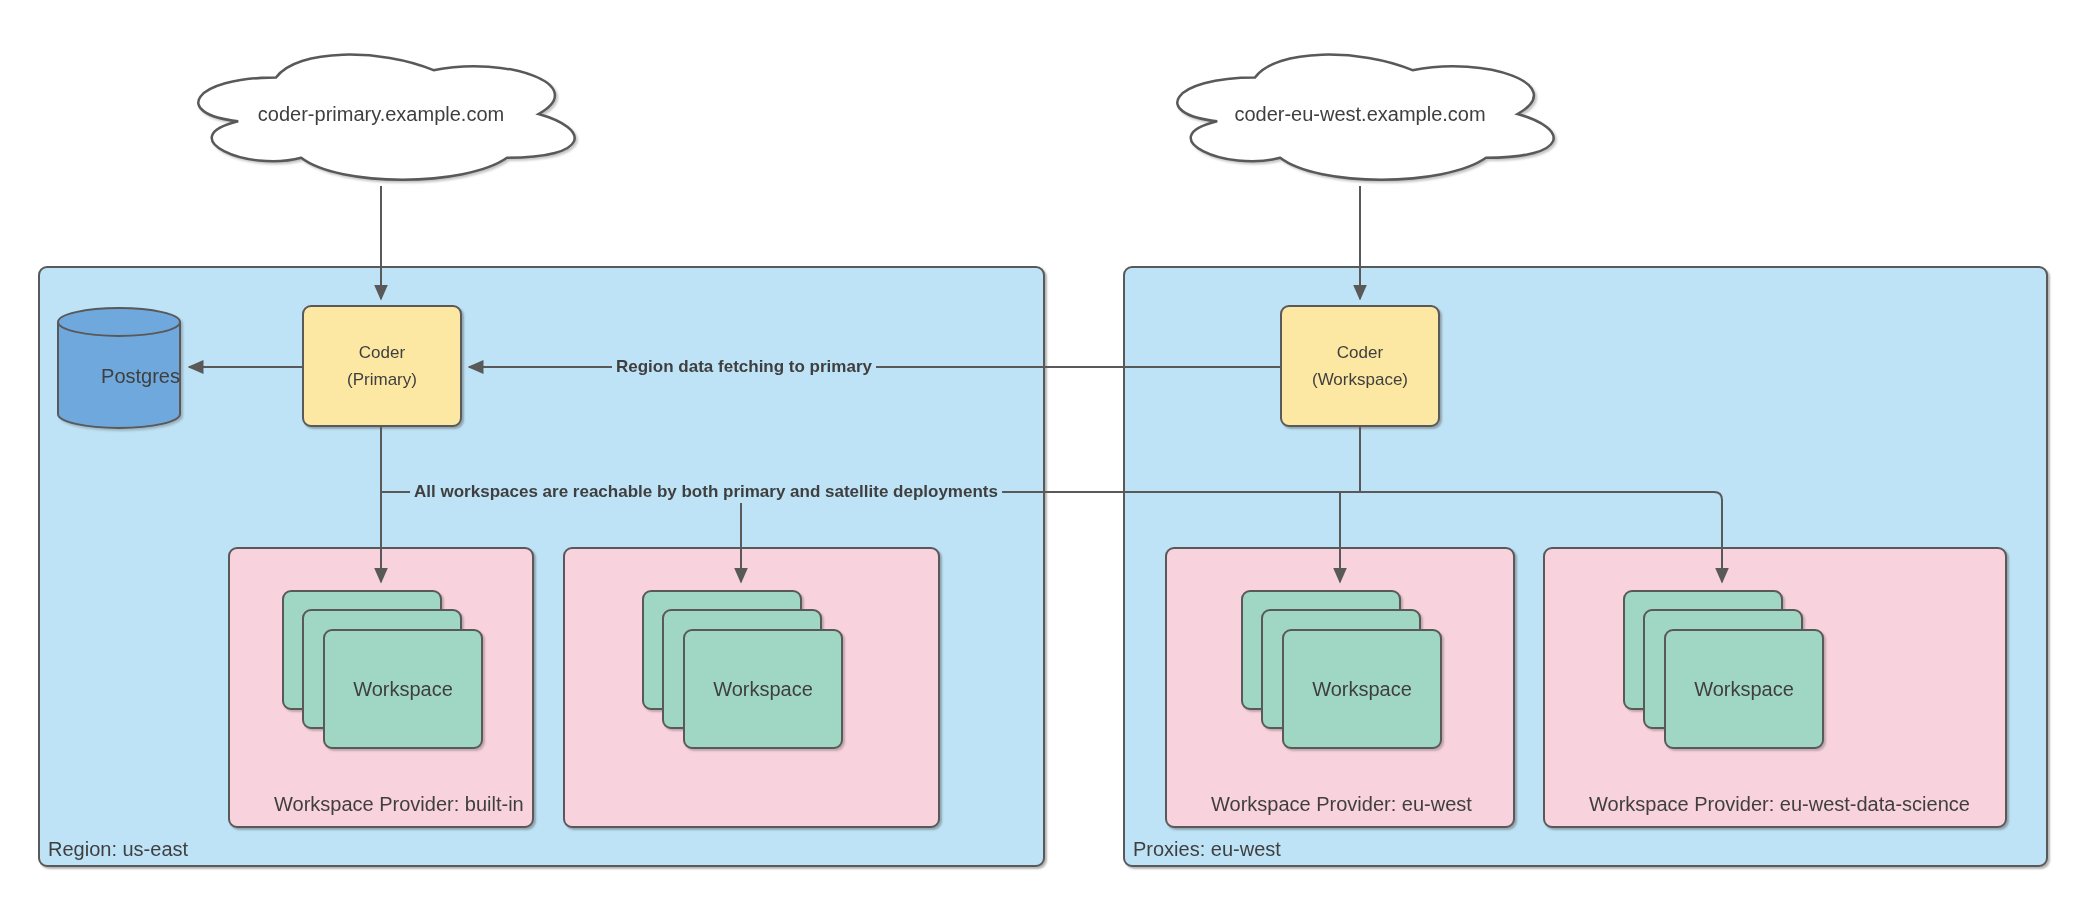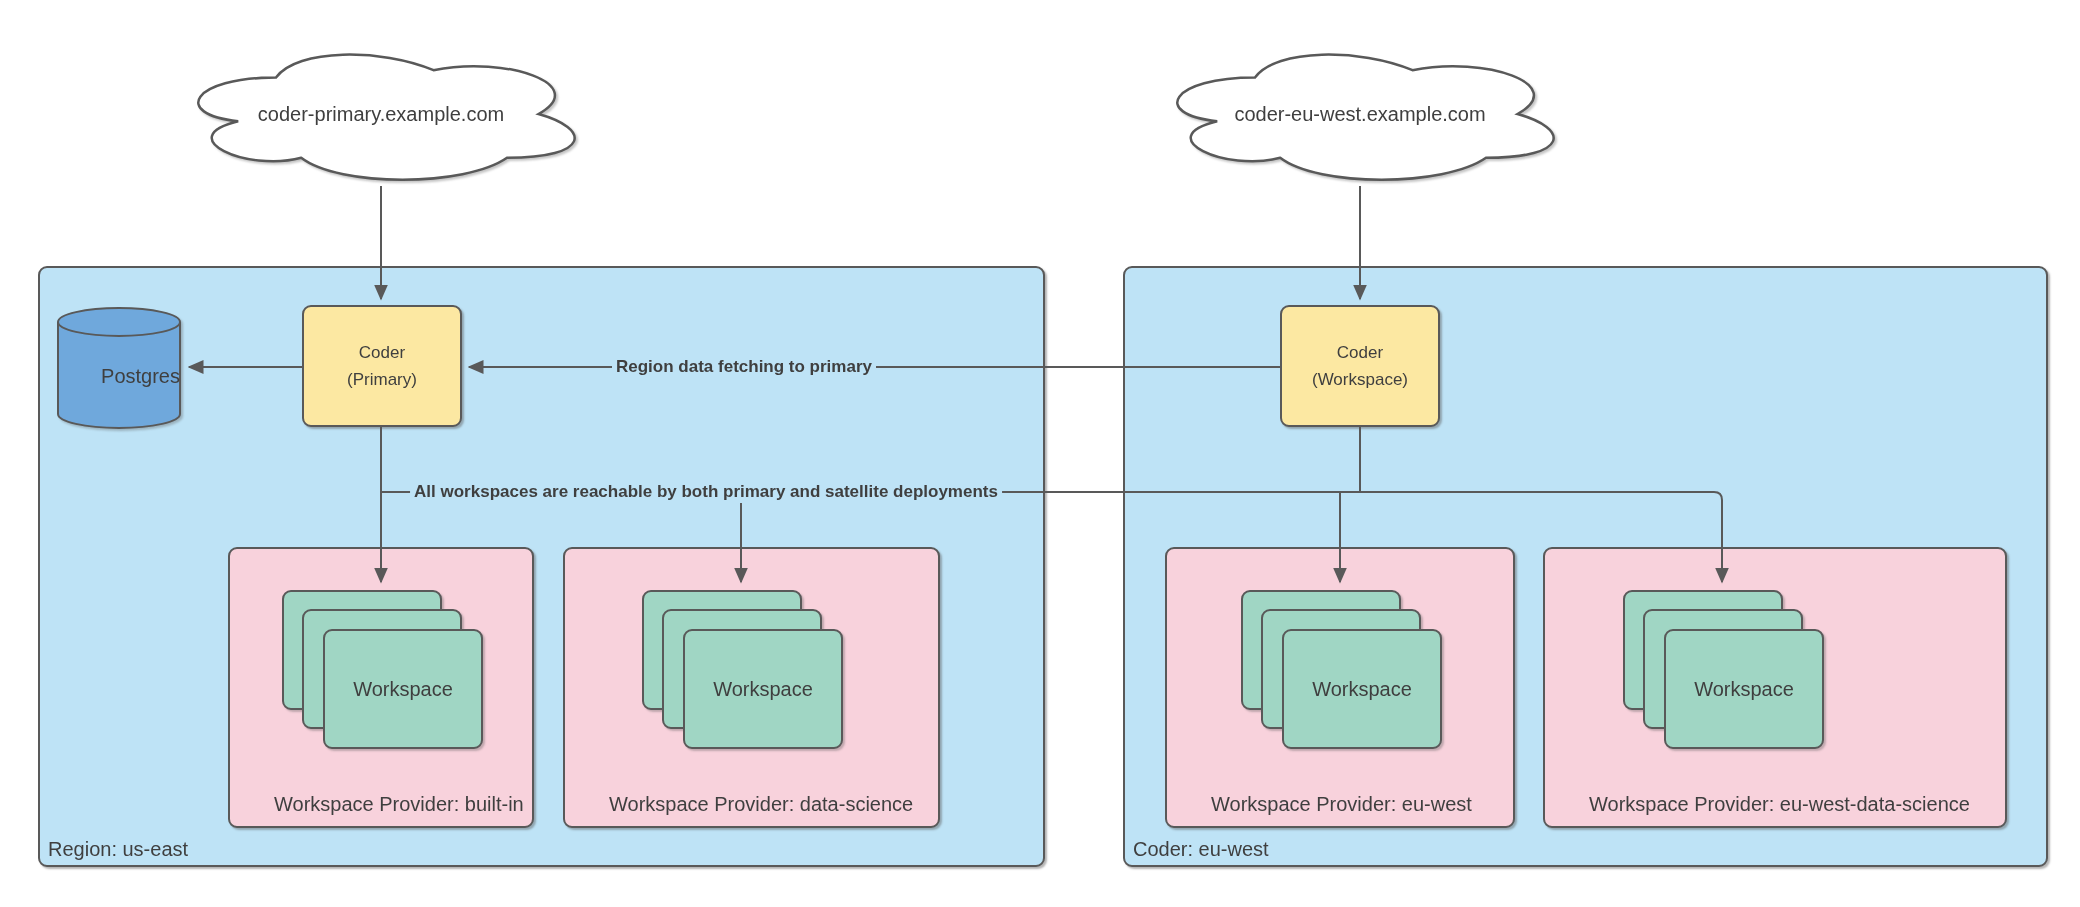--- a/index.html
+++ b/index.html
@@ -76,21 +76,21 @@
 </head>
 <body style="--canvas_bg: #FFFFFF; --region_fill: #BEE3F6; --provider_fill: #F8D2DC; --workspace_fill: #A0D6C4; --coder_fill: #FCE8A2; --postgres_fill: #6FA8DC; --stroke: #595959; --text: #3F3F3F;">
 
 <div class="canvas">
 
   <div class="region" style="left:38px; top:266px; width:1007px; height:601px;">
     <span class="region-label">Region: us-east</span>
   </div>
 
   <div class="region" style="left:1123px; top:266px; width:925px; height:601px;">
-    <span class="region-label">Coder: eu-west</span>
+    <span class="region-label">Proxies: eu-west</span>
   </div>
 
   <div class="node coder" style="left:302px; top:305px; width:160px; height:122px;">
     <span>Coder</span>
     <span>(Primary)</span>
   </div>
 
   <div class="node coder" style="left:1280px; top:305px; width:160px; height:122px;">
     <span>Coder</span>
     <span>(Workspace)</span>
@@ -108,21 +108,20 @@
   </div>
 
   <div class="node provider" style="left:563px; top:547px; width:377px; height:281px;">
     <div class="stack" style="left:77px; top:41px;">
       <div class="card" style="left:0; top:0;"></div>
       <div class="card" style="left:20px; top:19px;"></div>
       <div class="card card-front" style="left:41px; top:39px;">
         <span>Workspace</span>
       </div>
     </div>
-    <div class="provider-label">Workspace Provider: data-science</div>
   </div>
 
   <div class="node provider" style="left:1165px; top:547px; width:350px; height:281px;">
     <div class="stack" style="left:74px; top:41px;">
       <div class="card" style="left:0; top:0;"></div>
       <div class="card" style="left:20px; top:19px;"></div>
       <div class="card card-front" style="left:41px; top:39px;">
         <span>Workspace</span>
       </div>
     </div>

